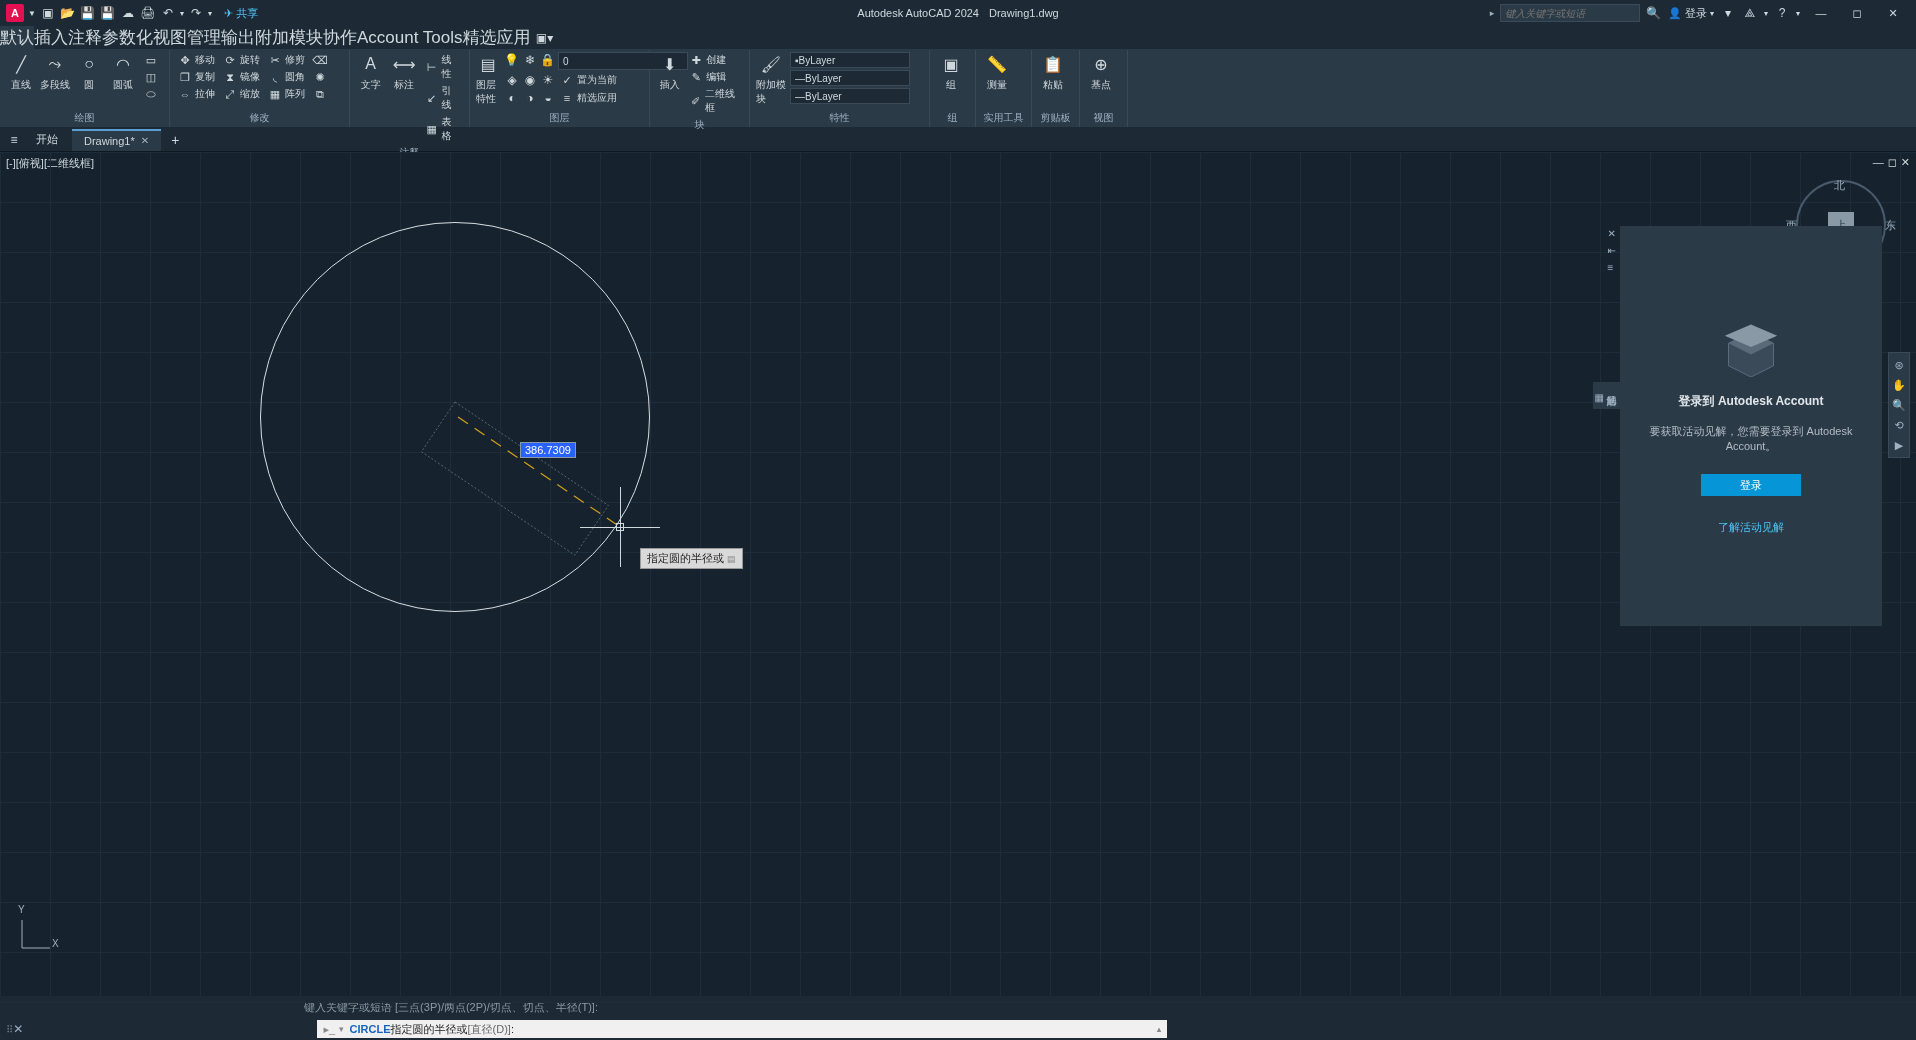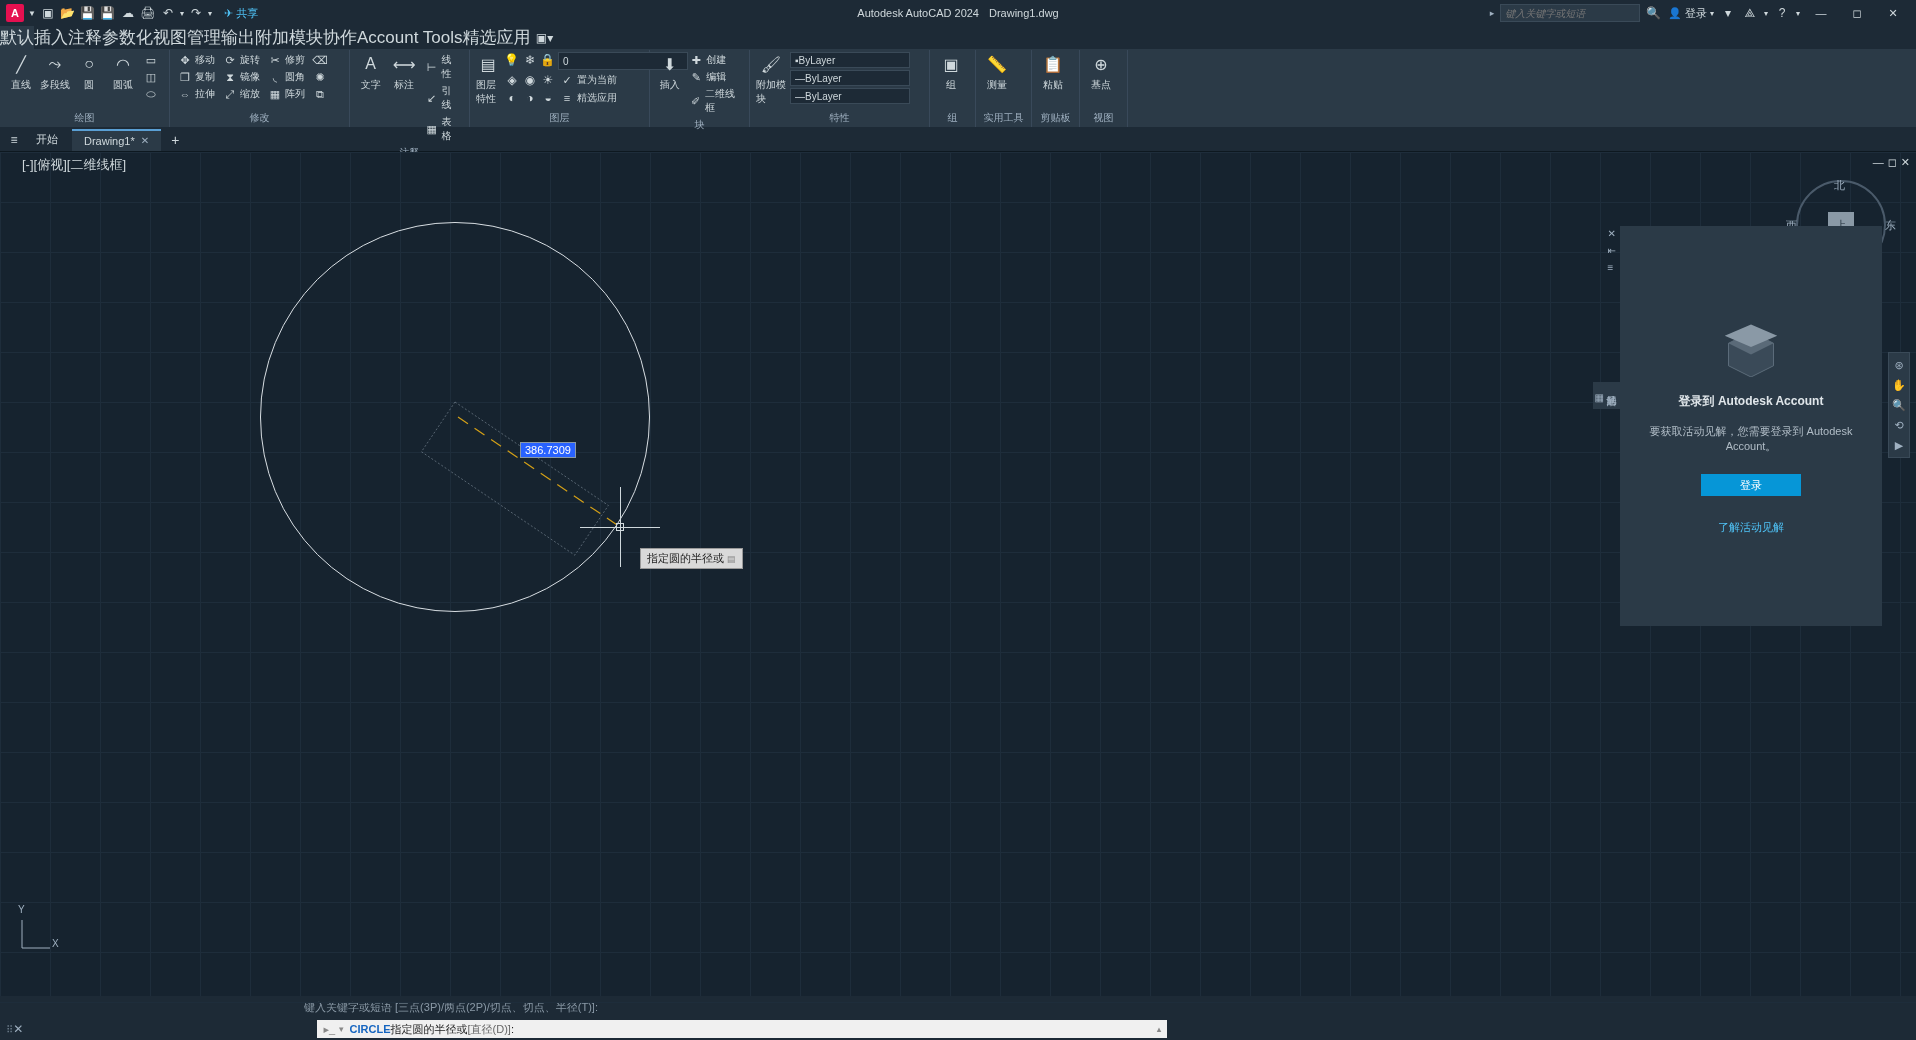--- a/index.html
+++ b/index.html
@@ -36,21 +36,21 @@
 
 
 .filetabs { height: 24px; background: #1d2a36; display: flex; align-items: center; padding-left: 6px; gap: 2px; border-bottom: 1px solid #0d1820; }
 .file-tab { padding: 0 12px; height: 22px; display: flex; align-items: center; font-size: 11px; color: #cfd8dc; cursor: pointer; gap: 6px; }
 .file-tab.active { background: #2b3a47; border-top: 2px solid #5a9fd4; }
 .file-tab-close { font-size: 10px; color: #9fb0c0; }
 .file-tab-plus { padding: 0 8px; cursor: pointer; font-size: 14px; }
 
 
 .drawing-wrapper { position: relative; height: calc(1040px - 26px - 24px - 78px - 24px - 22px - 22px); background: #16232f; }
-.vp-label { position: absolute; top: 4px; left: 22px; font-size: 13px; color: #cfd8dc; }
+.vp-label { position: absolute; top: 4px; left: 6px; font-size: 11px; color: #cfd8dc; }
 .vp-controls { position: absolute; top: 4px; right: 6px; display: flex; gap: 4px; }
 .vp-ctrl { font-size: 11px; color: #cfd8dc; cursor: pointer; }
 .canvas { position: absolute; inset: 0; }
 .grid-v, .grid-h { position: absolute; background: #1e2d3b; }
 .circle-draw { position: absolute; border: 1px solid #d8dee3; border-radius: 50%; }
 .dim-label { position: absolute; background: #2962ff; border: 1px solid #8a99a6; color: #fff; font-size: 11px; padding: 1px 4px; }
 .cursor-cross { position: absolute; pointer-events: none; }
 .cursor-cross .h { position: absolute; width: 80px; height: 1px; background: #cfd8dc; left: -40px; }
 .cursor-cross .v { position: absolute; width: 1px; height: 80px; background: #cfd8dc; top: -40px; }
 .cursor-cross .box { position: absolute; width: 8px; height: 8px; border: 1px solid #cfd8dc; left: -4px; top: -4px; }

